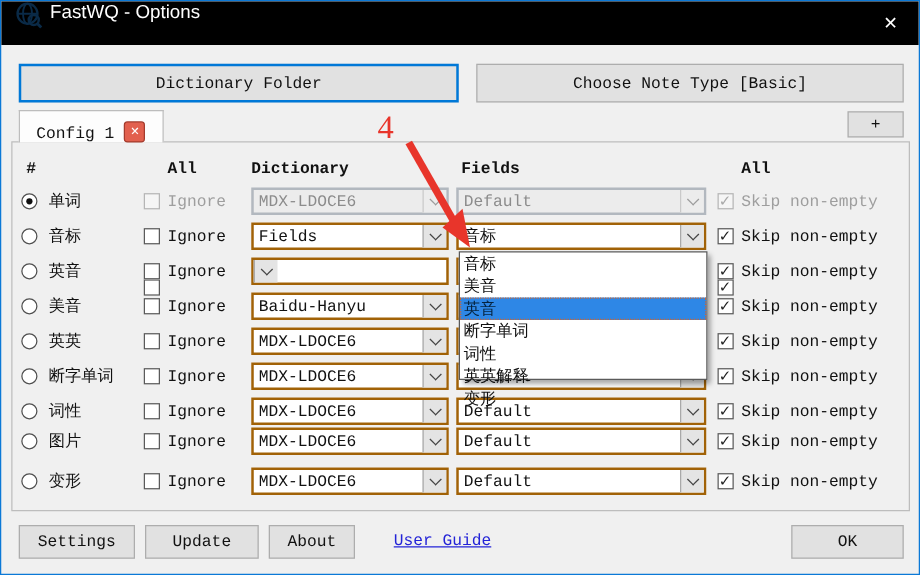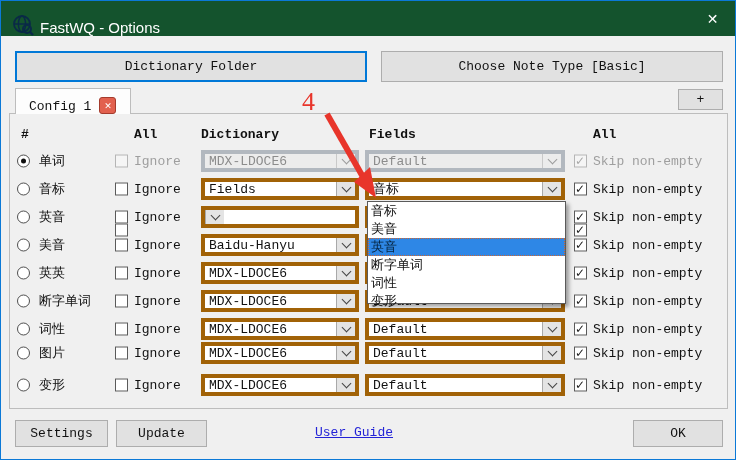--- a/index.html
+++ b/index.html
@@ -1,20 +1,20 @@
 <!DOCTYPE html>
 <html><head>
 <meta charset="utf-8">
 <style>
   html,body{margin:0;padding:0;}
   body{font-family:"Liberation Mono","DejaVu Sans Mono",monospace;font-size:13px;color:#111;}
   .window{position:relative;width:736px;height:460px;background:#f0f0f0;border:1px solid #0b79d7;box-sizing:border-box;overflow:hidden;}
 
   
-  .titlebar{position:absolute;left:0;top:0;width:100%;height:35px;background:#14532d;display:flex;align-items:flex-end;}
+  .titlebar{position:absolute;left:0;top:0;width:100%;height:35px;background:#000000;display:flex;align-items:flex-start;}
   .titlebar .apptitle{color:#fff;font-family:"Liberation Sans",sans-serif;font-size:15px;margin-left:6px;}
   .appicon{width:22px;height:22px;margin-left:11px;flex:0 0 auto;}
   .closebox{position:absolute;right:0;top:0;width:45px;height:35px;display:flex;align-items:center;justify-content:center;color:#fff;font-family:"DejaVu Sans",sans-serif;font-size:14px;}
 
   
   .bigbtn{position:absolute;top:50px;height:31px;background:#e1e1e1;border:1px solid #adadad;display:flex;align-items:center;justify-content:center;box-sizing:border-box;}
   .bigbtn.focused{border:2px solid #0078d7;}
   #btn-dictfolder{left:14px;width:352px;}
   #btn-notetype{left:380px;width:342px;}
 
@@ -32,21 +32,21 @@
   .hcheck{top:126px;}
 
   .grid-row{position:absolute;left:0;top:0;width:736px;height:28px;}
   .rlabel{position:absolute;top:50%;transform:translateY(-50%);}
   .clabel{position:absolute;top:50%;transform:translateY(-50%);}
   .check{position:absolute;width:13px;height:13px;border:1px solid #5a5a5a;background:#fff;top:50%;transform:translateY(-50%);box-sizing:border-box;}
   .check.on::after{content:"\2713";font-family:"DejaVu Sans",sans-serif;font-size:12px;font-weight:bold;color:#1d1d1d;position:absolute;left:0;top:-2px;}
   .radio{position:absolute;width:13px;height:13px;border:1px solid #4f4f4f;border-radius:50%;background:#fff;top:50%;transform:translateY(-50%);box-sizing:border-box;}
   .radio.on::after{content:"";position:absolute;left:3px;top:3px;width:5px;height:5px;border-radius:50%;background:#101010;}
 
-  .cb{position:absolute;height:22px;top:50%;transform:translateY(-50%);background:#fff;border:4px solid #a16207;box-sizing:border-box;display:flex;align-items:stretch;}
+  .cb{position:absolute;height:22px;top:50%;transform:translateY(-50%);background:#fff;border:2px solid #a16207;box-sizing:border-box;display:flex;align-items:stretch;}
   .cb-text{flex:1;padding-left:4px;display:flex;align-items:center;overflow:hidden;white-space:nowrap;}
   .cb-btn{width:18px;background:#e4e4e4;border-left:1px solid #a9a9a9;display:flex;align-items:center;justify-content:center;}
   .chev{width:6px;height:6px;border-right:1.5px solid #444;border-bottom:1.5px solid #444;transform:rotate(45deg);margin-top:-4px;}
 
   .rowdis .clabel{color:#9e9e9e;}
   .rowdis .check{border-color:#b5b5b5;background:#f5f5f5;}
   .rowdis .check.on::after{color:#a8a8a8;}
   .rowdis .cb{background:#ececec;border-color:#b2b8bf;color:#8c8c8c;}
   .rowdis .cb .cb-btn{background:#ececec;border-left-color:#c9c9c9;}
   .rowdis .cb .chev{border-color:#9c9c9c;}
@@ -293,28 +293,32 @@
         <div class="clabel" style="left: 592px;">Skip non-empty</div>
       </div>
     </div>
 
   <div id="popup">
       <div class="opt">音标</div>
       <div class="opt">美音</div>
       <div class="opt sel">英音</div>
       <div class="opt">断字单词</div>
       <div class="opt">词性</div>
+      <div class="opt">英英解释</div>
       <div class="opt">变形</div>
     </div>
 
   <div class="btn" id="btn-settings">
     <span>Settings</span>
   </div>
   <div class="btn" id="btn-update">
     <span>Update</span>
+  </div>
+  <div class="btn" id="btn-about">
+    <span>About</span>
   </div>
   <div class="link">User Guide</div>
   <div class="btn" id="btn-ok">
     <span>OK</span>
   </div>
 
   <div id="ann-num">4</div>
   <svg id="annotation-layer" viewBox="0 0 736 460">
     <line x1="326" y1="113" x2="362" y2="176" stroke="#e8352b" stroke-width="6"></line>
     <polygon points="375,197 353,181 369,166" fill="#e8352b"></polygon>

